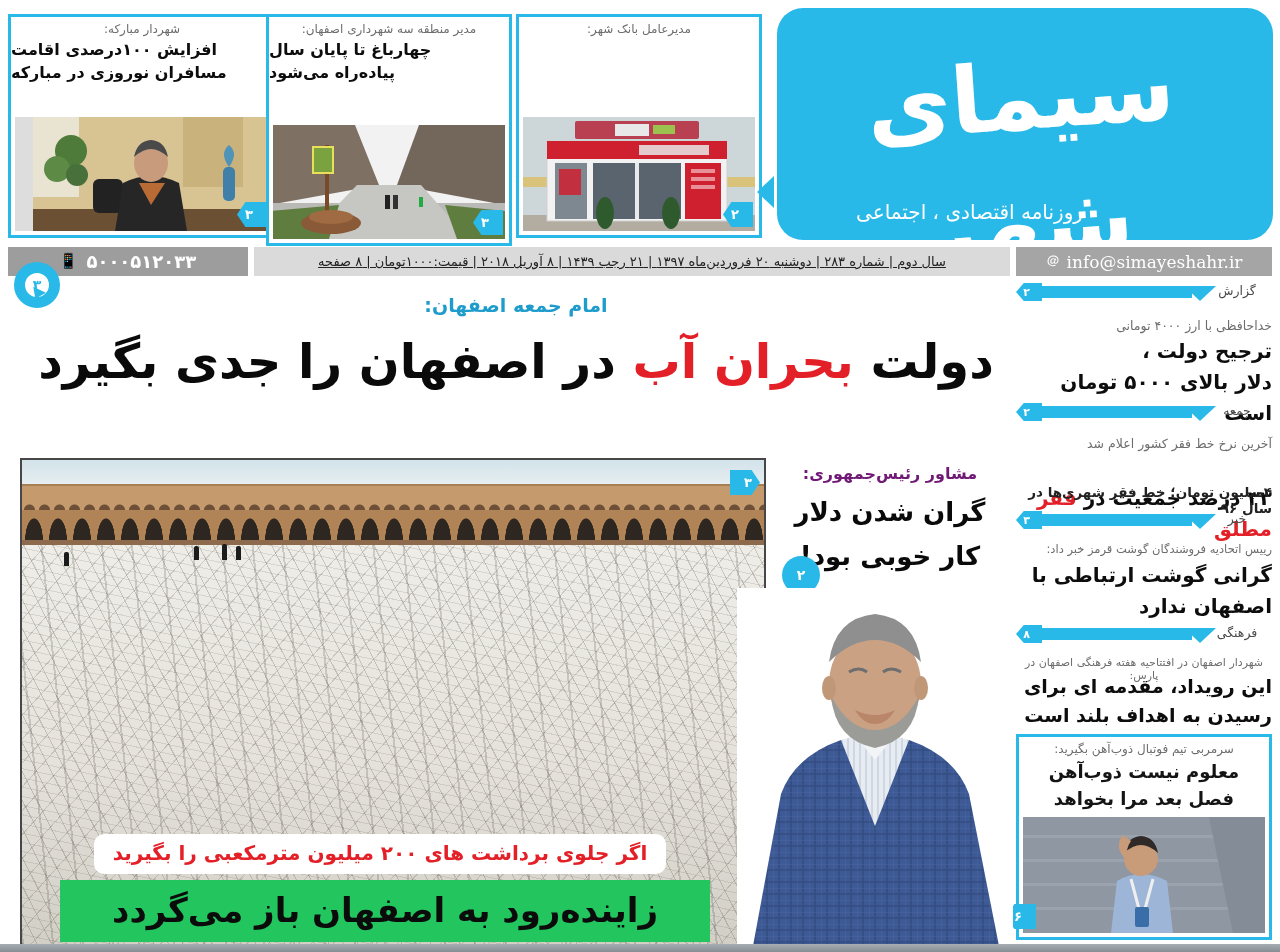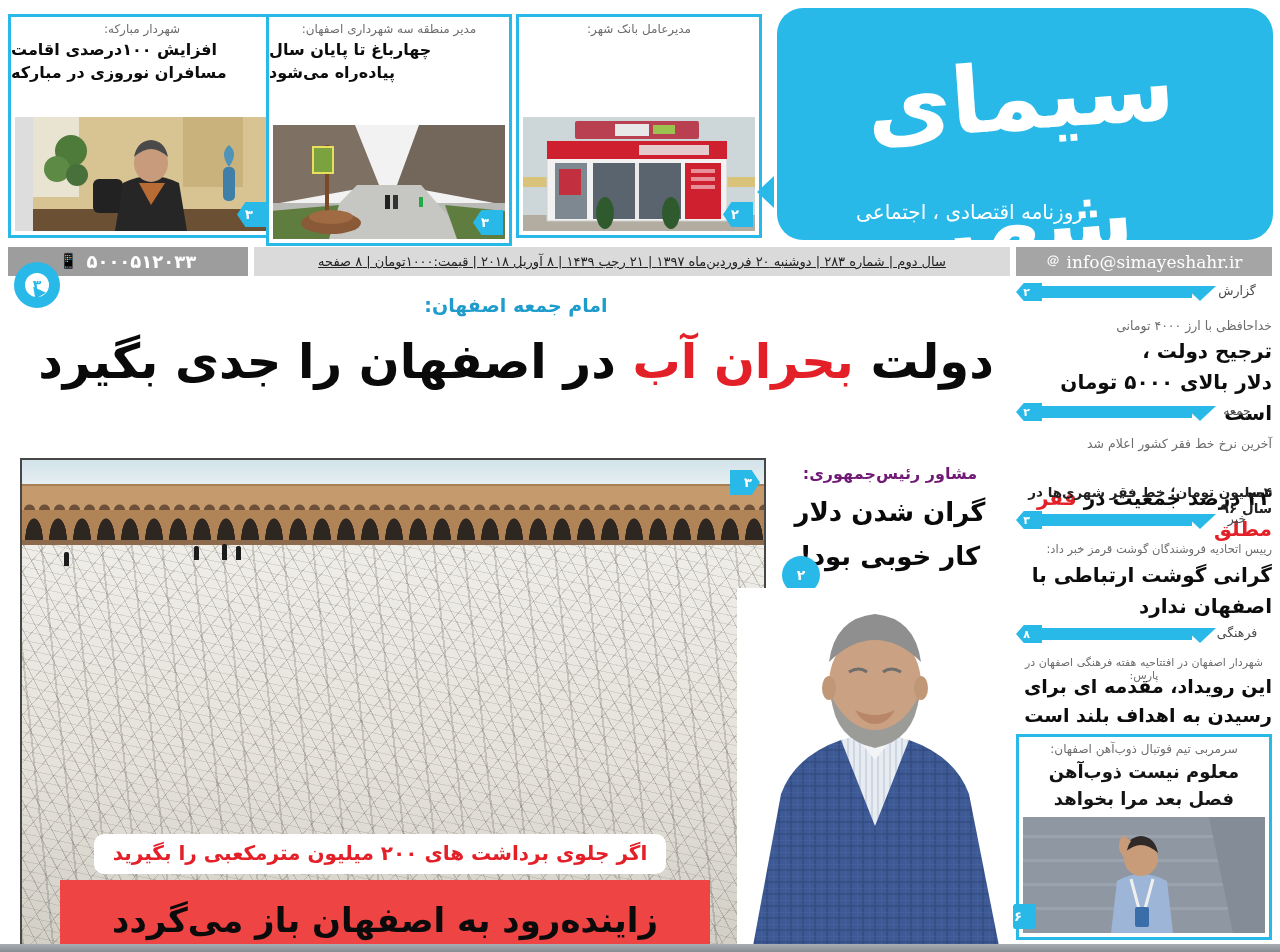--- a/index.html
+++ b/index.html
@@ -110,21 +110,21 @@
   .river .bed{position:absolute;left:0;right:0;top:85px;bottom:0;
      background-image:
        repeating-linear-gradient(63deg, rgba(100,94,84,.28) 0 1px, transparent 1px 13px),
        repeating-linear-gradient(-48deg, rgba(100,94,84,.24) 0 1px, transparent 1px 16px),
        repeating-linear-gradient(12deg, rgba(100,94,84,.16) 0 1px, transparent 1px 9px),
        repeating-linear-gradient(84deg, rgba(70,65,56,.20) 0 2px, transparent 2px 30px),
        linear-gradient(180deg,#efede8 0%,#e5e2db 55%,#d2cfc7 100%);}
   .person{position:absolute;width:5px;height:14px;background:#1c1c1c;border-radius:2px 2px 0 0;}
 
   .overline{background:#fff;color:var(--red);font-weight:bold;font-size:20px;text-align:center;padding:7px 8px 9px;}
-  .bigttl{background:#ef4444;color:#0b0b0b;font-weight:900;font-size:34px;text-align:center;padding:20px 8px 12px;letter-spacing:-.5px;}
+  .bigttl{background:#22c55e;color:#0b0b0b;font-weight:900;font-size:34px;text-align:center;padding:10px 8px 12px;letter-spacing:-.5px;}
 
   
   .q-kick{width:236px;text-align:center;color:#701a75;font-weight:bold;font-size:16px;}
   .q-ttl{width:236px;text-align:center;font-weight:900;font-size:26px;line-height:1.7;white-space:pre-line;color:#0a0a0a;}
 
   .bottom-bar{background:linear-gradient(#a7adb2,#868d93);}
 </style>
 </head>
 <body>
 
@@ -269,21 +269,21 @@
   <div class="num">۸</div>
   <div class="band"></div>
   <div class="tri"></div>
   <div class="lbl">فرهنگی</div>
 </div>
 <div class="abs sb-kick" style="left:1016px;top:656px;font-size:11px;text-align:center;">شهردار اصفهان در افتتاحیه هفته فرهنگی اصفهان در پارس:</div>
 <div class="abs sb-ttl" style="left:1016px;top:672px;font-size:19px;">این رویداد، مقدمه ای برای
 رسیدن به اهداف بلند است</div>
 
 <div class="abs zob-box" style="left:1016px;top:734px;width:256px;height:206px;">
-  <div class="kick">سرمربی تیم فوتبال ذوب‌آهن اصفهان:</div>
+  <div class="kick">سرمربی تیم فوتبال ذوب‌آهن بگیرید:</div>
   <div class="ttl">معلوم نیست ذوب‌آهن
 فصل بعد مرا بخواهد</div>
   <div class="photo">
     <svg width="246" height="116" viewBox="0 0 246 116">
       <rect width="246" height="116" fill="#8f97a3"></rect>
       <rect y="18" width="246" height="3" fill="#9aa2ae"></rect>
         <rect y="42" width="246" height="3" fill="#9aa2ae"></rect>
       <rect y="66" width="246" height="3" fill="#9aa2ae"></rect>
         <rect y="90" width="246" height="3" fill="#9aa2ae"></rect>
       <polygon points="190,0 246,0 246,116 214,116" fill="#848c98"></polygon>

